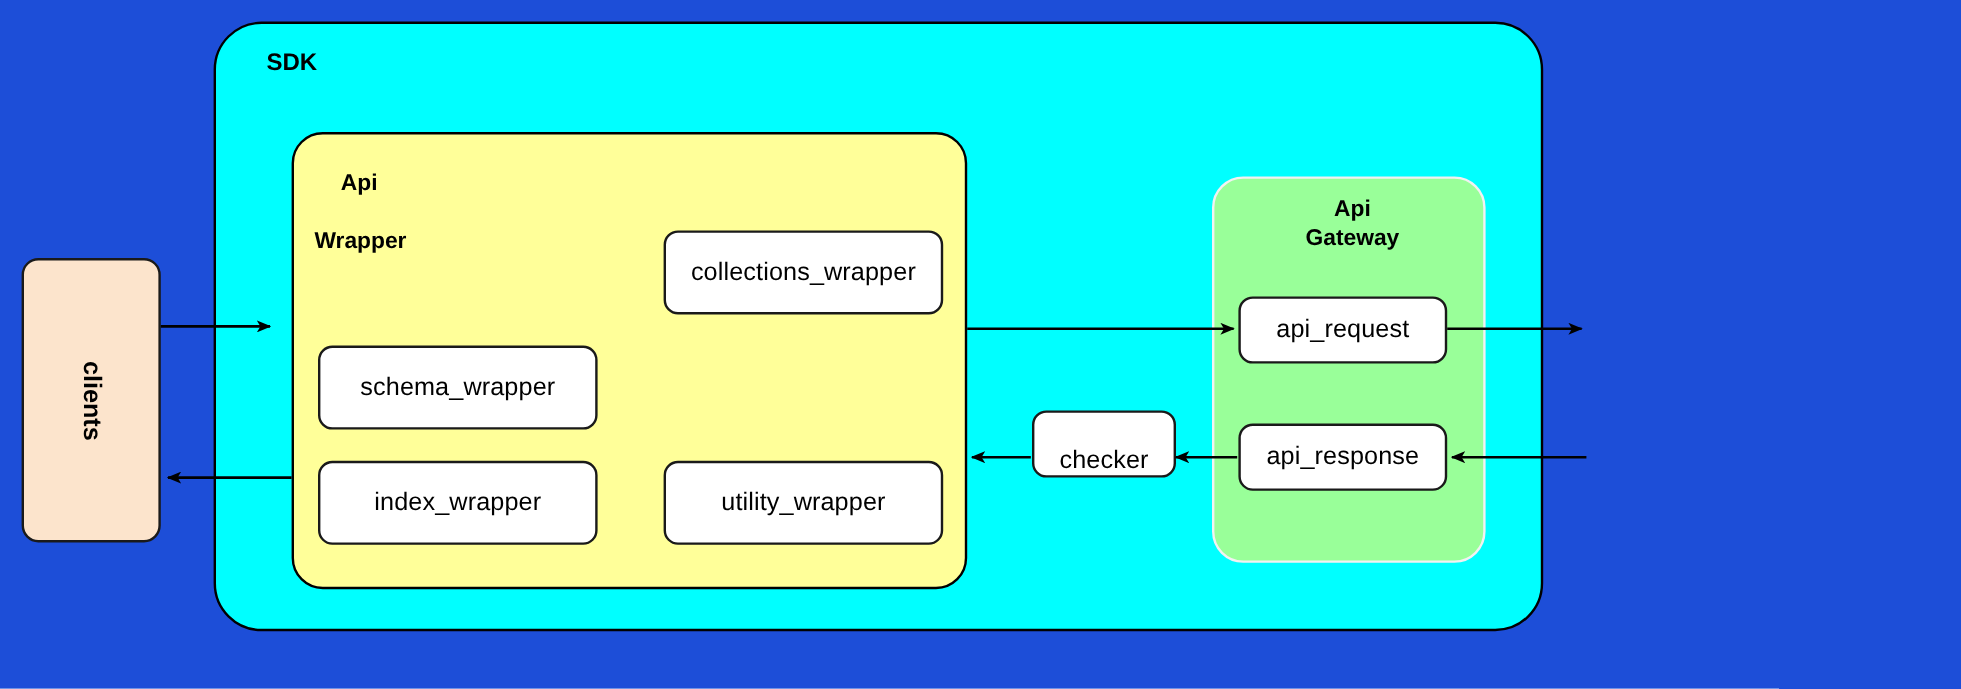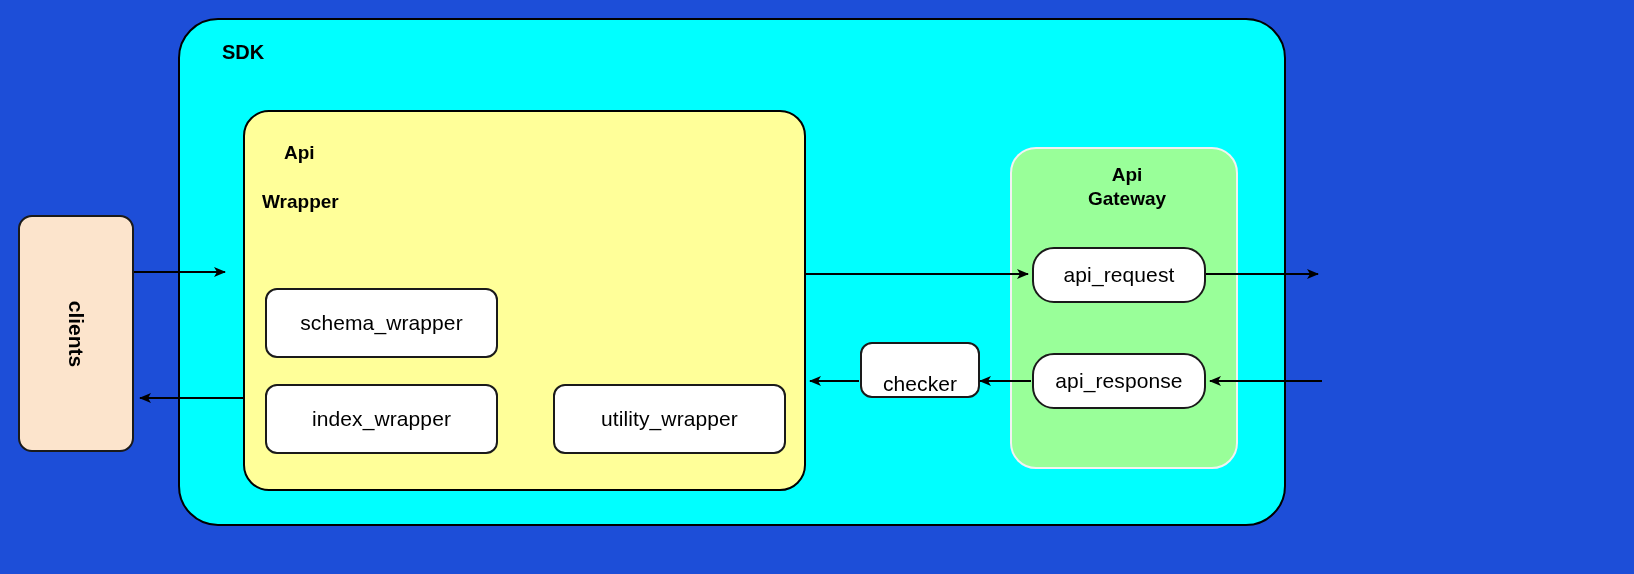--- a/index.html
+++ b/index.html
@@ -143,21 +143,21 @@
   #checker-box {
     left: 860px;
     top: 342px;
     width: 120px;
     height: 56px;
     align-items: flex-end;
   }
 
   
   .wrap-node { width: 233px; height: 70px; }
-  .gw-node   { width: 174px; height: 56px; border-radius: 22px; }
+  .gw-node   { width: 174px; height: 56px; }
 
   
   #arrow-layer {
     position: absolute;
     left: 0; top: 0;
     width: 1634px;
     height: 574px;
     pointer-events: none;
   }
 </style>
@@ -170,20 +170,23 @@
 
   <div id="sdk-label">SDK</div>
 
   <div class="box container-box" id="api-wrapper-container"></div>
 
   <div id="api-wrapper-label">
     <span class="l1">Api</span>
     <span class="l2">Wrapper</span>
   </div>
 
+  <div class="box node-box wrap-node" style="left:553px; top:192px;">
+    <span>collections_wrapper</span>
+  </div>
   <div class="box node-box wrap-node" style="left:265px; top:288px;">
     <span>schema_wrapper</span>
   </div>
   <div class="box node-box wrap-node" style="left:265px; top:384px;">
     <span>index_wrapper</span>
   </div>
   <div class="box node-box wrap-node" style="left:553px; top:384px;">
     <span>utility_wrapper</span>
   </div>
 

